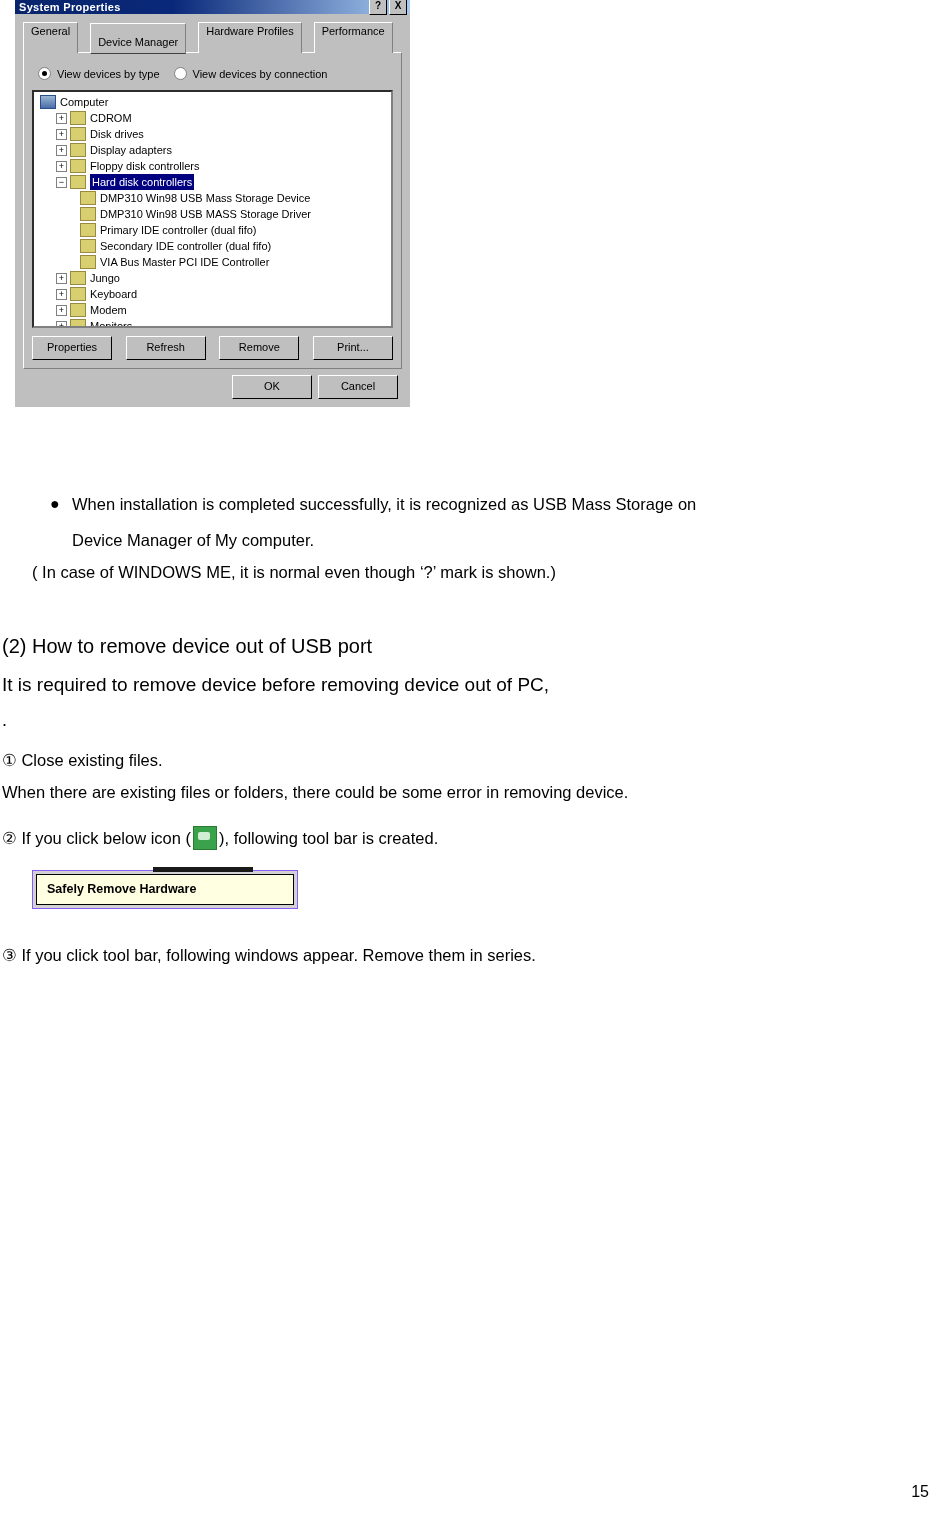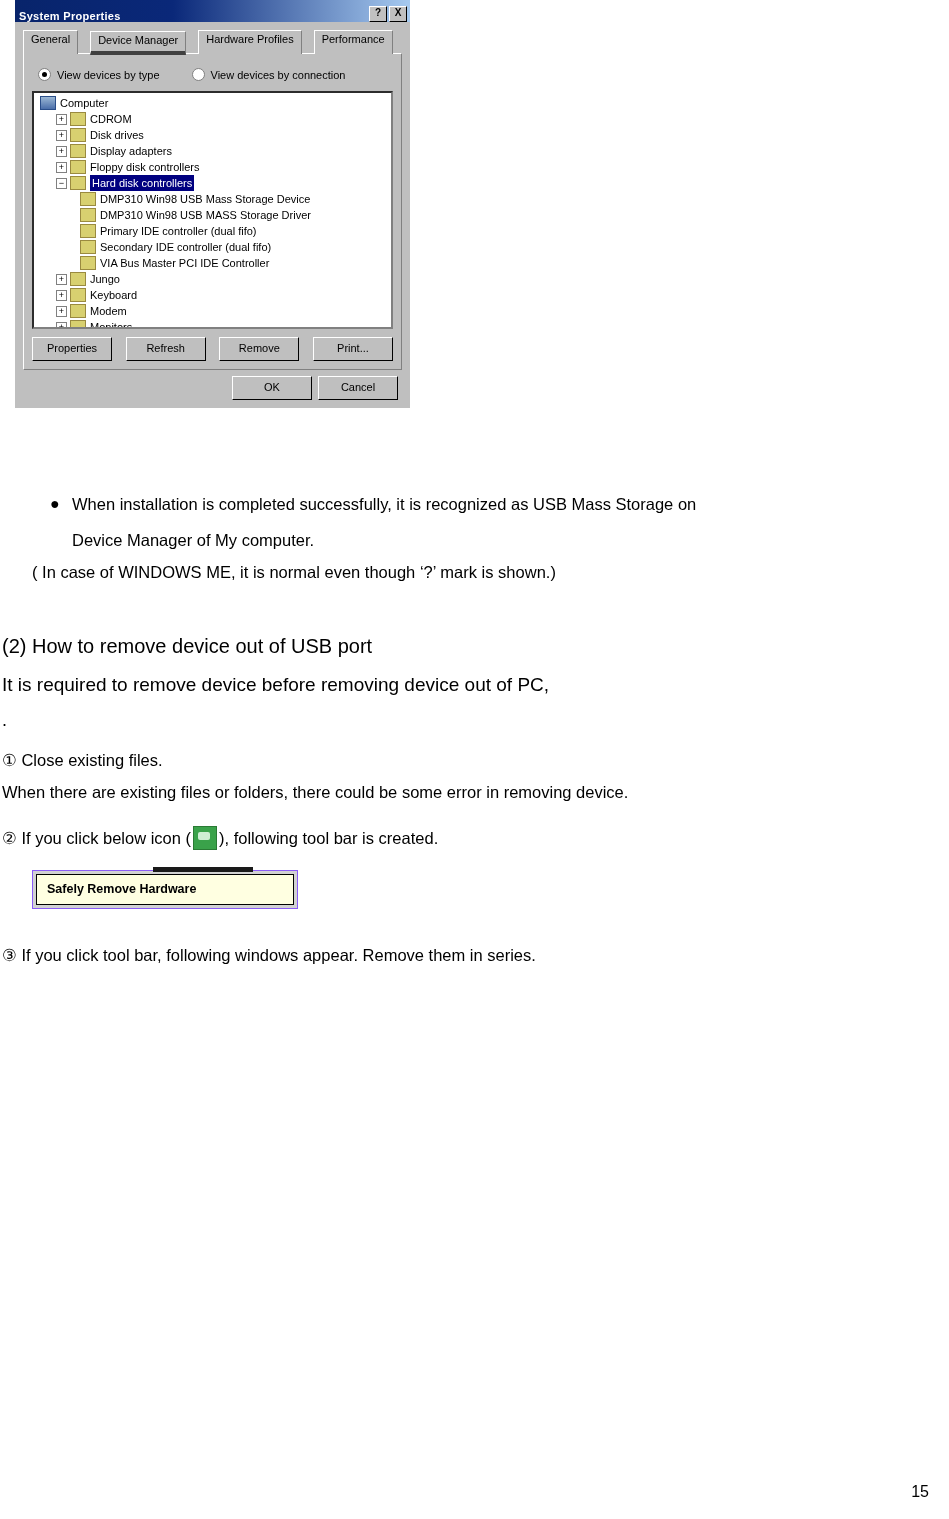--- a/index.html
+++ b/index.html
@@ -21,25 +21,25 @@
   .win98 {
     position: absolute;
     left: 15px;
     top: 0;
     width: 395px;
     font-family: Tahoma, "MS Sans Serif", sans-serif;
     font-size: 11px;
     filter: blur(0.3px);
   }
   .titlebar {
-    height: 22px;
+    height: 14px;
     background: linear-gradient(90deg, #08246b 0%, #0a2879 40%, #a6caf0 100%);
     color: #fff;
     display: flex;
-    align-items: flex-end;
+    align-items: center;
     padding: 0 3px 0 4px;
   }
   .titlebar-text {
     flex: 1;
     font-weight: bold;
     font-size: 11px;
     letter-spacing: .3px;
   }
   .titlebar-btn {
     width: 16px;
@@ -70,36 +70,36 @@
     border-bottom: none;
     border-top-color: #fff;
     border-left-color: #fff;
     padding: 2px 7px 3px 7px;
     font-size: 11px;
     position: relative;
   }
   .tab.active {
     background: #bfbfbf;
     z-index: 2;
-    padding-top: 2px;
+    padding-top: 12px;
     padding-bottom: 5px;
     top: 1px;
-    border-bottom: 4px solid #404040;
+    border-bottom: 1px solid #404040;
     text-align: center;
   }
   .tabpane {
     border: 1px solid #808080;
     border-top-color: #fff;
     border-left-color: #fff;
     padding: 10px 8px 8px 8px;
     background: #bfbfbf;
   }
   .radios {
     display: flex;
-    gap: 32px;
+    gap: 14px;
     padding: 4px 6px 10px 6px;
   }
   .radio {
     display: flex;
     align-items: center;
     gap: 6px;
     font-size: 11px;
   }
   .radio .dot {
     width: 11px; height: 11px;

